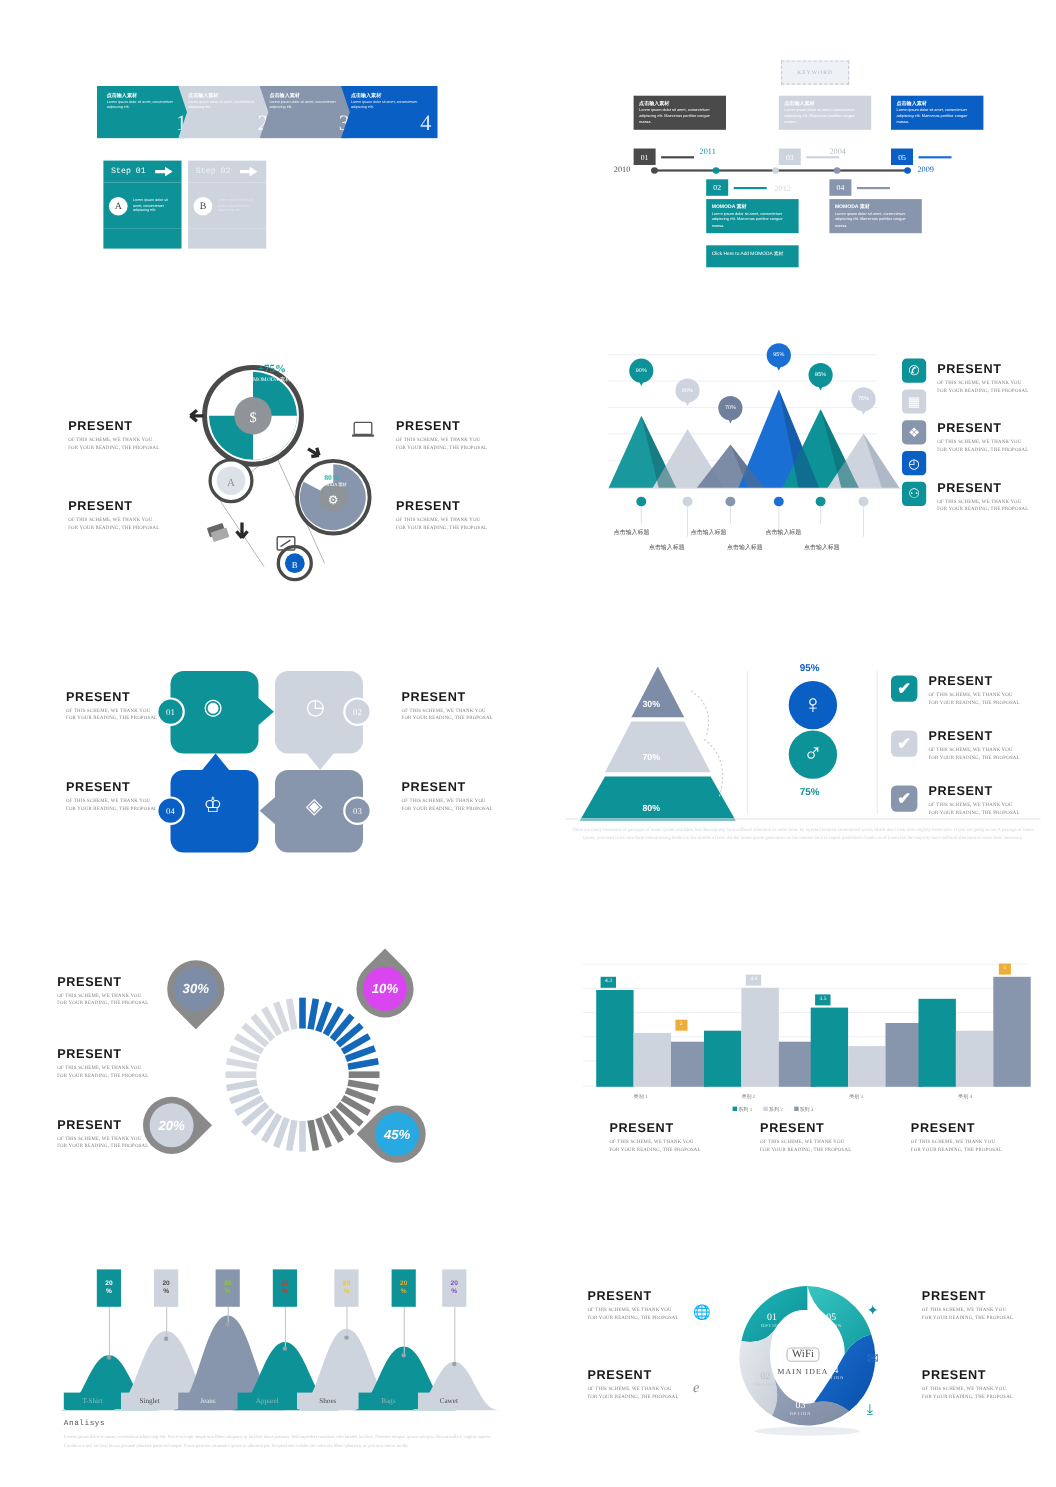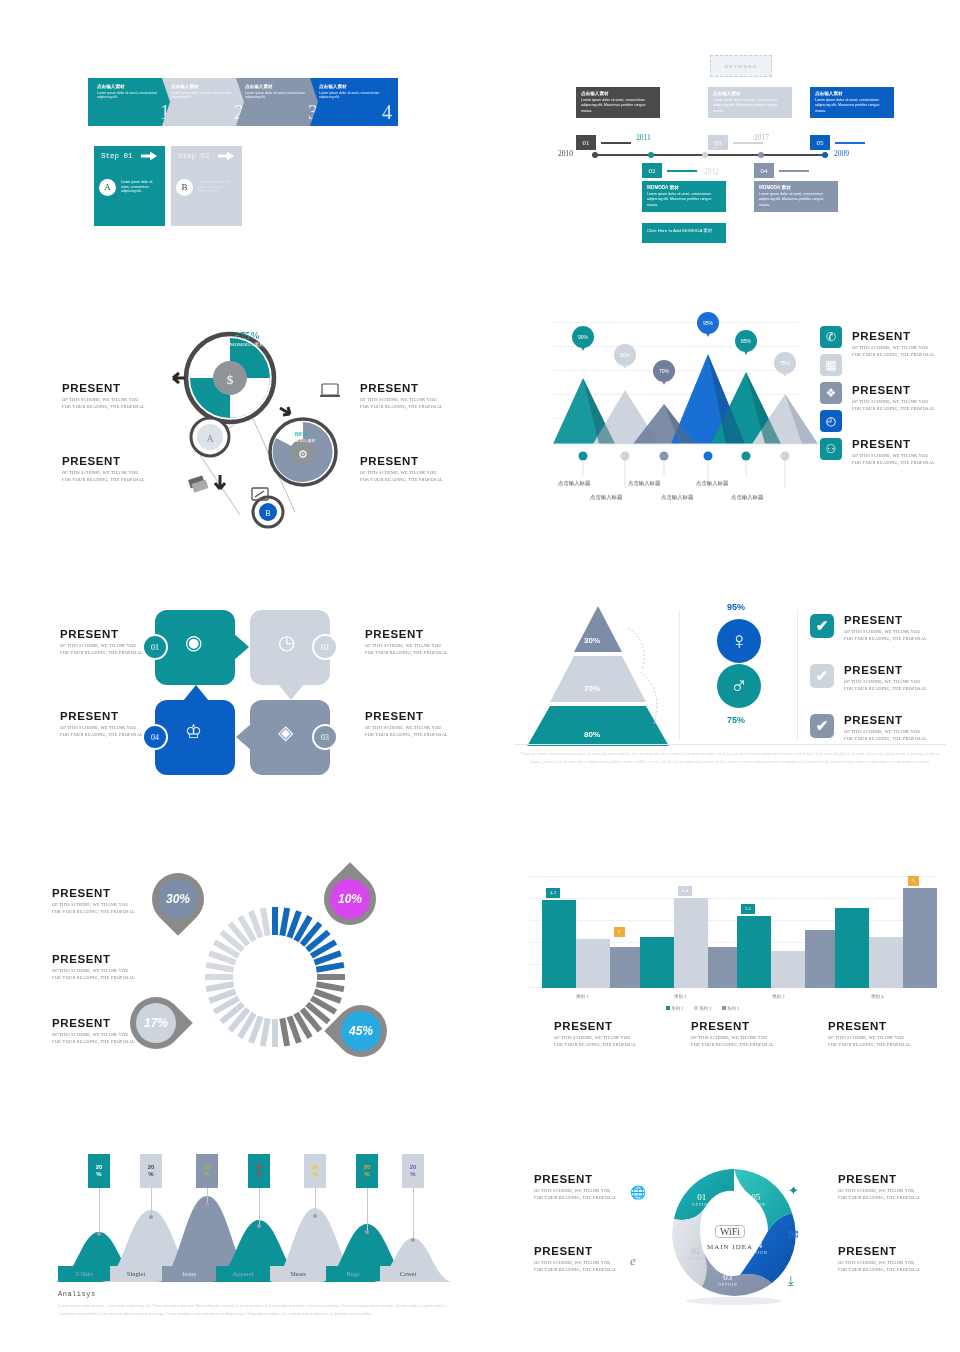--- a/index.html
+++ b/index.html
@@ -270,21 +270,21 @@
   <div class="tl-axis">
     <div class="tl-dot" style="left:0px; background:#4a4a4a;"></div>
     <div class="tl-dot" style="left:56px; background:#0d9298;"></div>
     <div class="tl-dot" style="left:110px; background:#ced4de;"></div>
     <div class="tl-dot" style="left:166px; background:#8795ad;"></div>
     <div class="tl-dot" style="left:230px; background:#0a5fc4;"></div>
   </div>
   <div class="tl-year" style="left:2px; top:94px; color:#4a4a4a;">2010</div>
   <div class="tl-year" style="left:80px; top:78px; color:#0d9298;">2011</div>
   <div class="tl-year" style="left:148px; top:112px; color:#ced4de;">2012</div>
-  <div class="tl-year" style="left:198px; top:78px; color:#b3bac5;">2017</div>
+  <div class="tl-year" style="left:198px; top:78px; color:#b3bac5;">2004</div>
   <div class="tl-year" style="left:278px; top:94px; color:#0a5fc4;">2009</div>
 
   <div class="tl-num" style="left:86px; top:108px; background:#0d9298;">02</div>
   <div class="tl-dash" style="left:111px; top:115px; background:#0d9298;"></div>
   <div class="tl-card" style="left:86px; top:126px; background:#0d9298;">
     <div class="h">MOMODA 素材</div>
     <div class="p">Lorem ipsum dolor sit amet, consectetuer adipiscing elit. Maecenas porttitor congue massa.</div>
   </div>
   <div class="tl-card" style="left:86px; top:168px; background:#0d9298; min-height:20px;">
     <div class="p" style="font-size:4.4px; line-height:1.6;">Click Here to Add MOMODA 素材</div>
@@ -631,21 +631,21 @@
   <div class="tagpin" style="left:112px; top:8px;">
     <div class="ring"></div>
     <div class="inner" style="background:#7d8da8;">30%</div>
   </div>
   <div class="tagpin" style="left:284px; top:8px;">
     <div class="ring r2"></div>
     <div class="inner" style="background:#d946ef;">10%</div>
   </div>
   <div class="tagpin" style="left:90px; top:132px;">
     <div class="ring" style="border-radius:50% 50% 0 50%;"></div>
-    <div class="inner" style="background:#ced4de;">17%</div>
+    <div class="inner" style="background:#ced4de;">20%</div>
   </div>
   <div class="tagpin" style="left:295px; top:140px;">
     <div class="ring" style="border-radius:0 50% 50% 50%;"></div>
     <div class="inner" style="background:#29a9e1;">45%</div>
   </div>
 </div>
 
 <div class="slide" id="s8">
 
   <div class="bc-plot">

